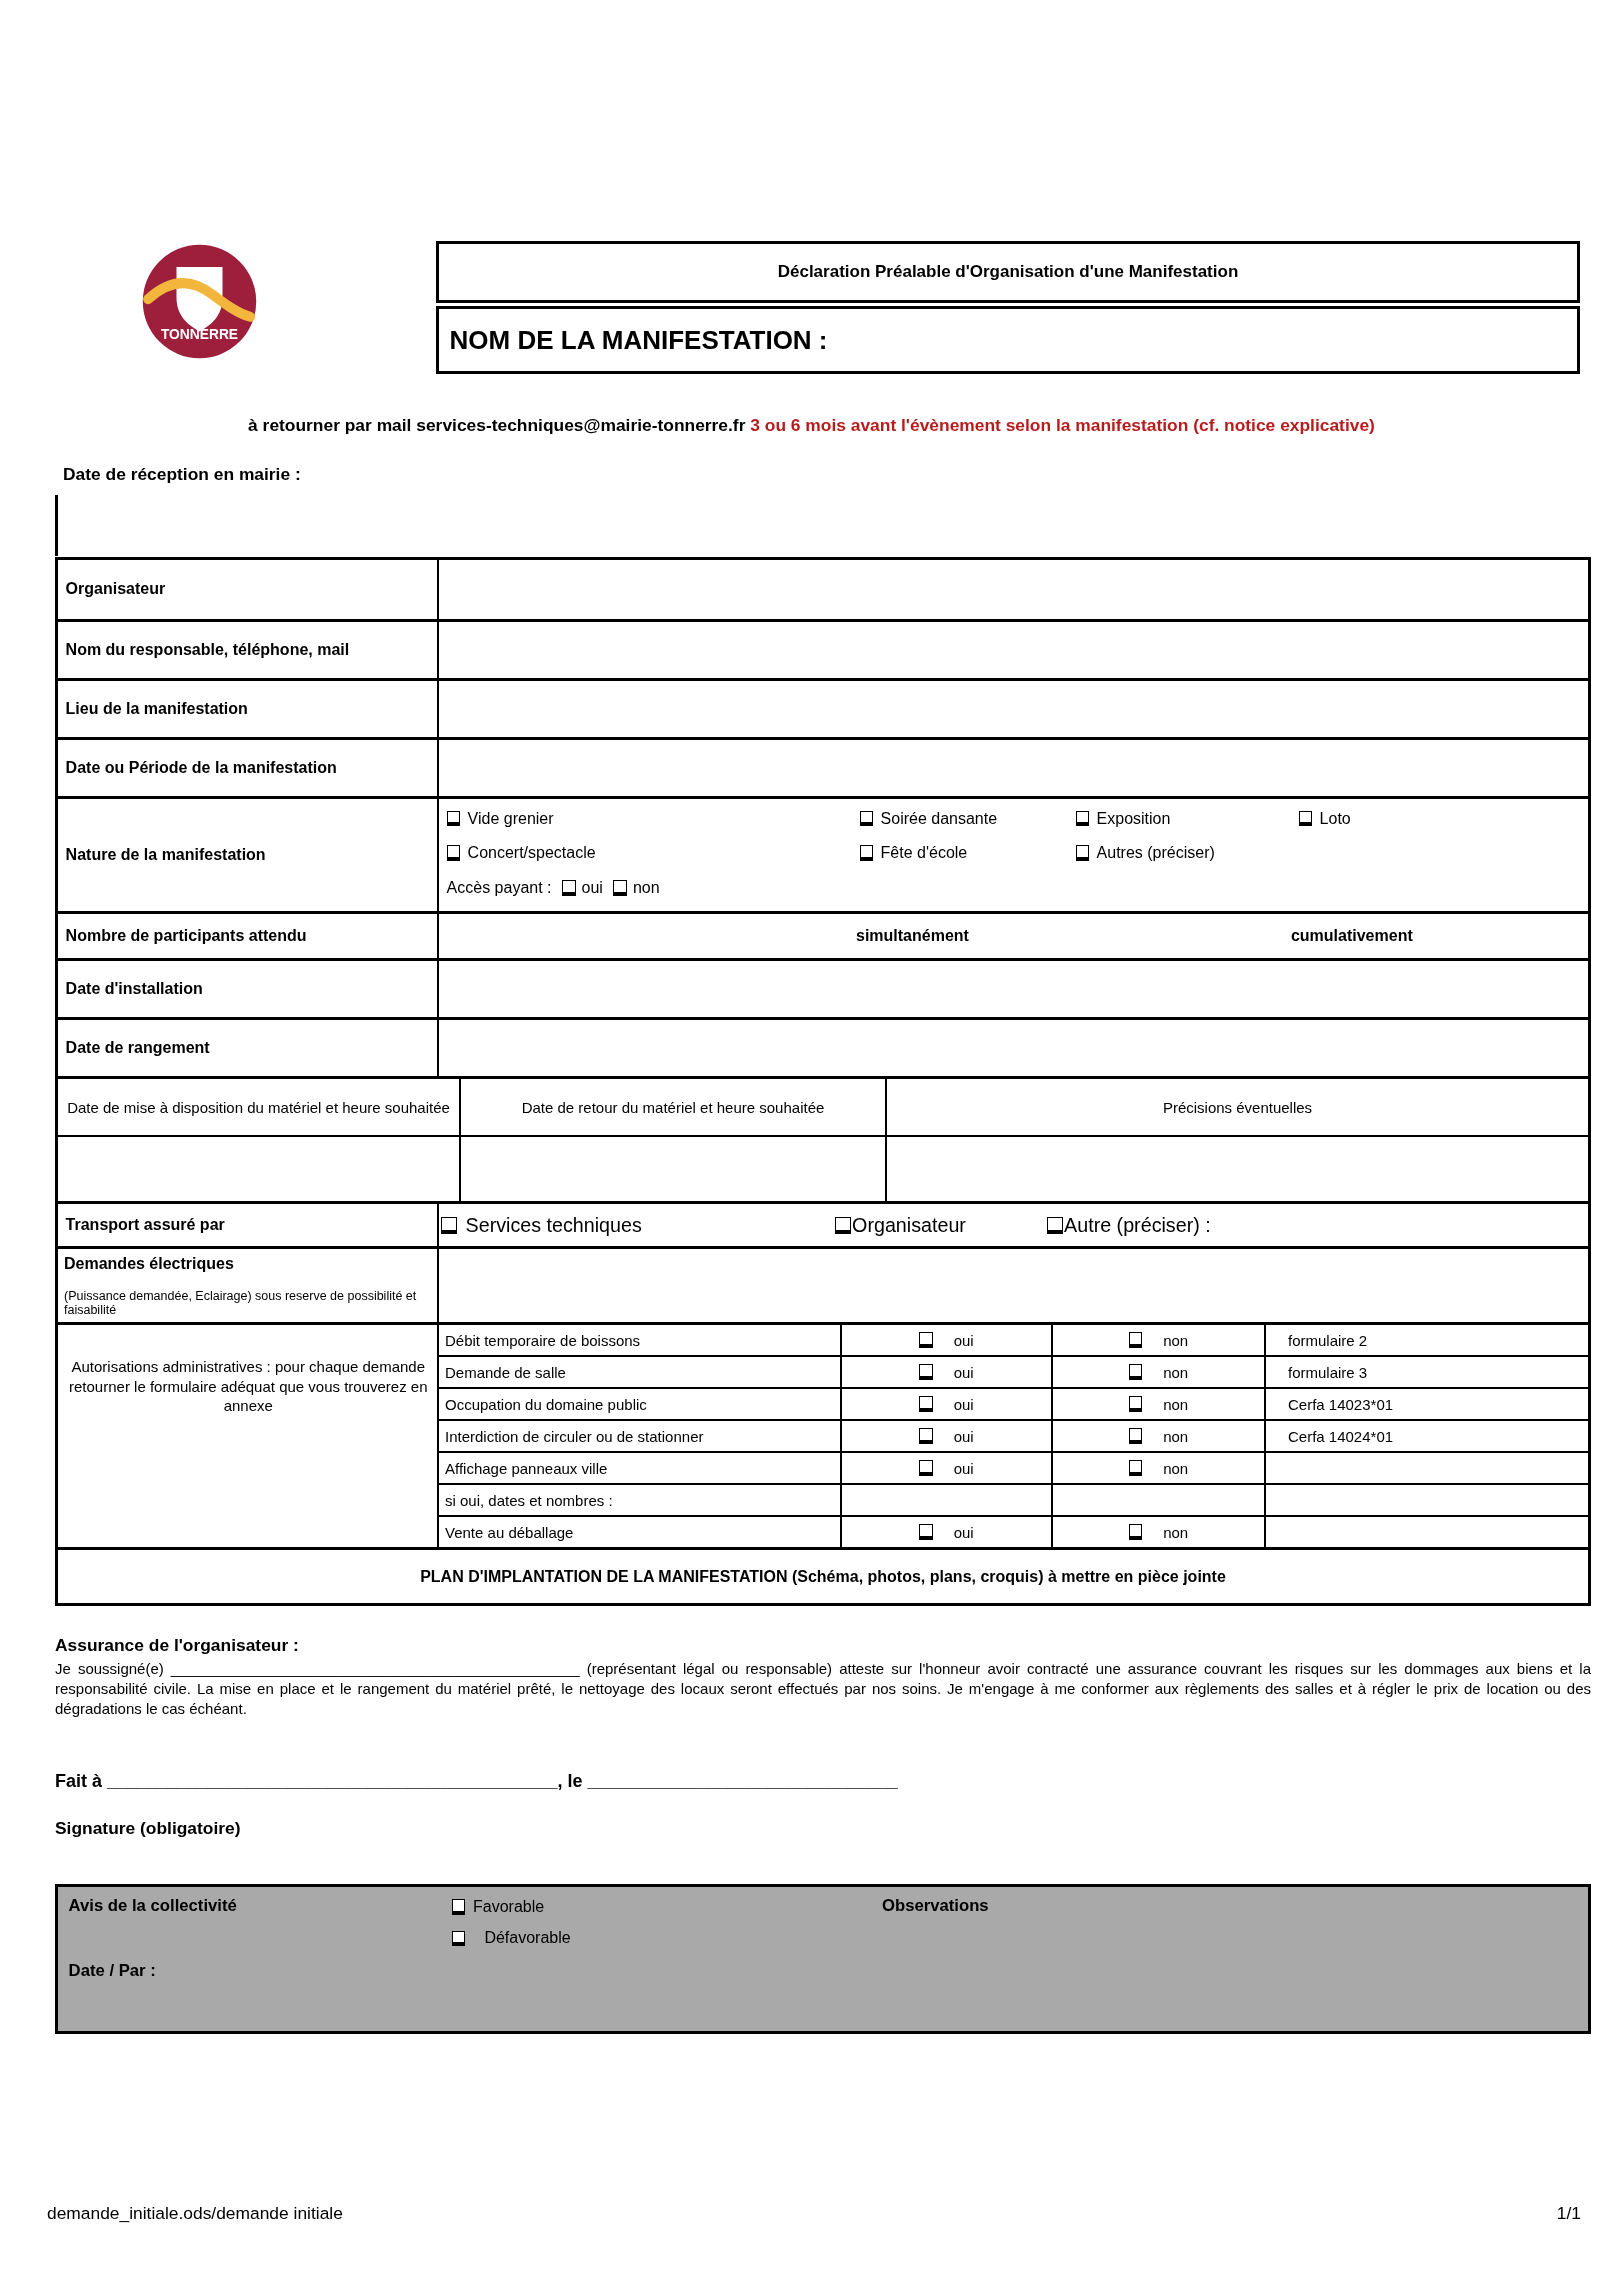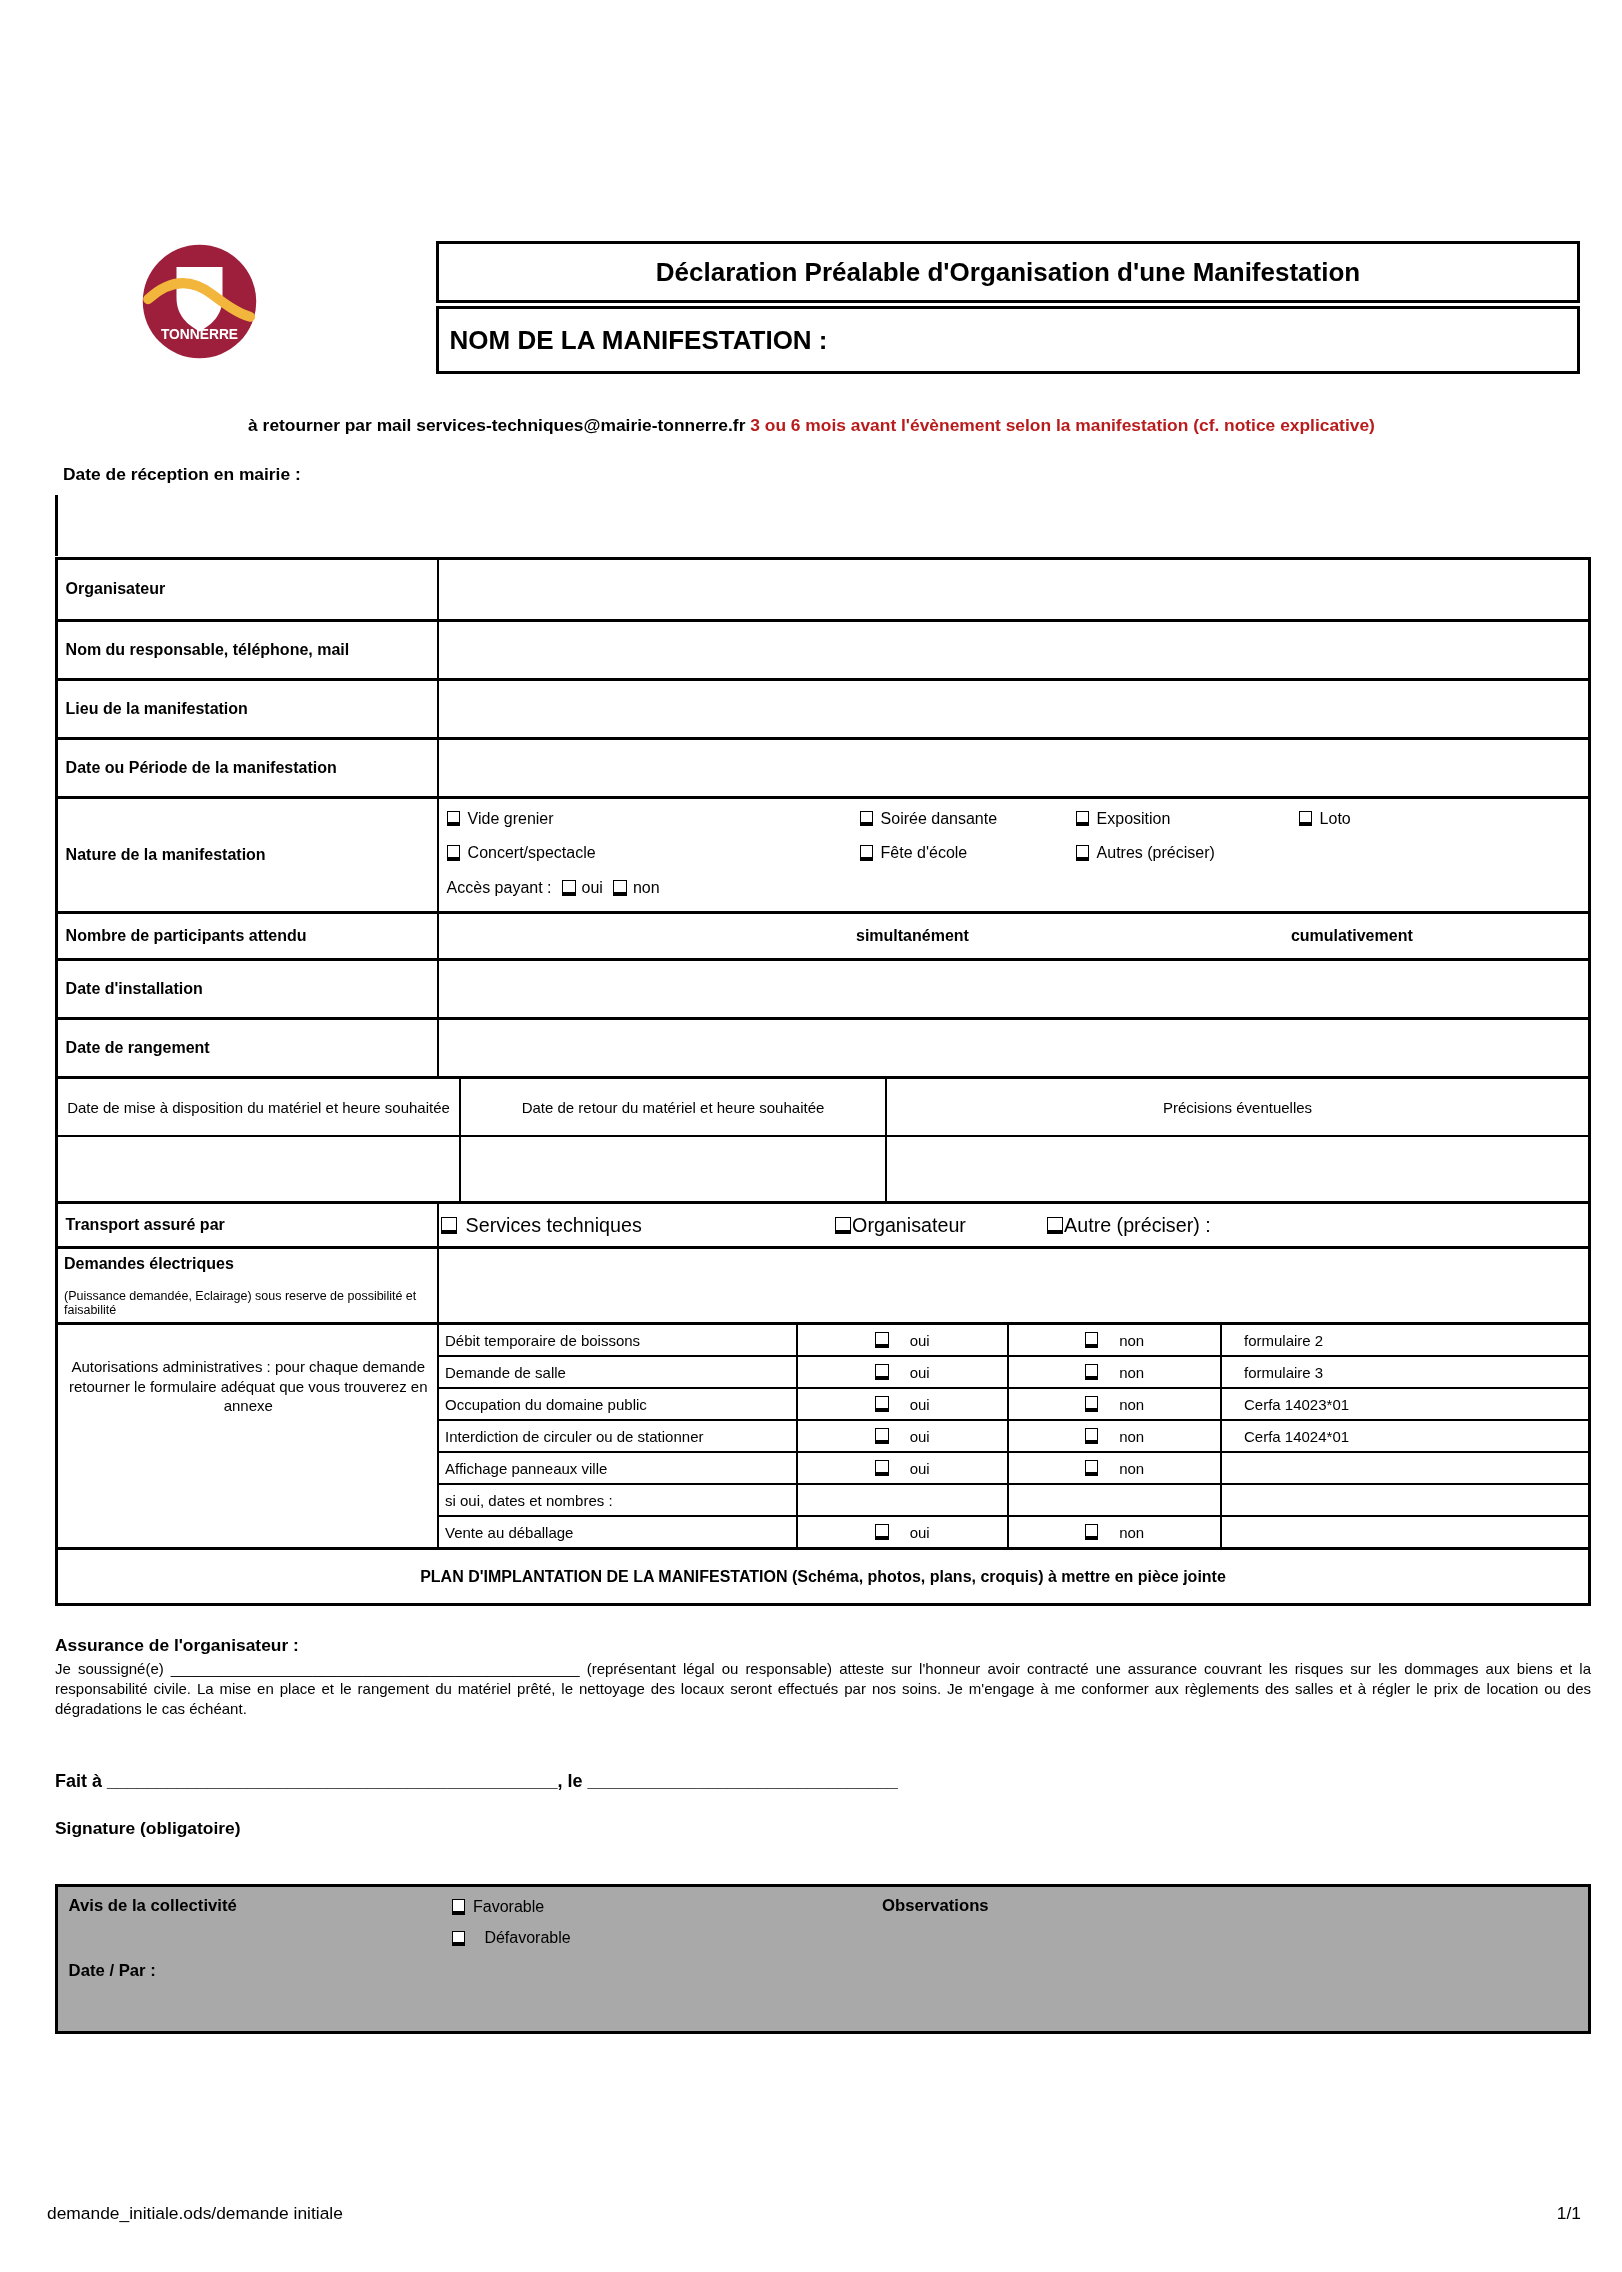--- a/index.html
+++ b/index.html
@@ -3,21 +3,21 @@
 <meta charset="utf-8">
 <style>
   html,body{margin:0;padding:0;background:#e8e8e8;}
   .page{position:relative;width:1623px;height:2273px;background:#ffffff;
         font-family:"Liberation Sans",sans-serif;color:#000;overflow:hidden;}
   
   .hdr{position:relative;height:557px;}
   .logo{position:absolute;left:142px;top:244px;width:115px;height:115px;}
   .tbox{position:absolute;left:436px;width:1144px;border:3.8px solid #000;background:#fff;box-sizing:border-box;}
   .tbox1{top:241px;height:62px;display:flex;align-items:center;justify-content:center;
-         font-size:26px;font-weight:bold;}
+         font-size:17px;font-weight:bold;}
   .tbox2{top:306px;height:68px;display:flex;align-items:center;padding-left:10.6px;
          font-size:26px;font-weight:bold;}
   .mailline{position:absolute;top:415px;left:0;width:100%;text-align:center;font-size:17.4px;font-weight:bold;}
   .mail-red{color:#b91c1c;}
   .reception{position:absolute;top:464px;left:63px;font-size:17.4px;font-weight:bold;}
   .tick{position:absolute;left:55px;top:495px;width:3px;height:61px;background:#000;}
   
   .content{margin-left:55px;width:1536px;}
   .tbl{border:3.8px solid #000;box-sizing:border-box;}
   .row{display:flex;align-items:stretch;box-sizing:border-box;}
@@ -56,21 +56,21 @@
   .tr2{width:212px;display:flex;align-items:center;gap:1.5px;}
   .tr3{display:flex;align-items:center;gap:1.5px;}
   
   .elc{flex-direction:column;align-items:flex-start;justify-content:space-between;padding:6px 4.5px 4.5px 6px;}
   .elnote{font-weight:normal;font-size:12.5px;line-height:1.15;}
   
   .auth-label{align-items:flex-start;justify-content:center;text-align:center;font-weight:normal;
               font-size:15px;padding-top:32px;line-height:1.3;}
   .arow{display:flex;min-height:30px;}
   .arow + .arow{border-top:2.3px solid #000;}
-  .ac1{width:359px;flex:none;border-right:2.3px solid #000;display:flex;align-items:center;
+  .ac1{width:403px;flex:none;border-right:2.3px solid #000;display:flex;align-items:center;
        padding-left:6px;font-size:15px;box-sizing:border-box;}
   .ac2{width:211px;flex:none;border-right:2.3px solid #000;display:flex;align-items:center;
        justify-content:center;gap:21px;font-size:15px;box-sizing:border-box;}
   .ac3{width:213px;flex:none;border-right:2.3px solid #000;display:flex;align-items:center;
        justify-content:center;gap:21px;font-size:15px;box-sizing:border-box;}
   .ac4{flex:1;display:flex;align-items:center;padding-left:22px;font-size:15px;}
   .plan{display:flex;align-items:center;justify-content:center;text-align:center;
         font-weight:bold;font-size:16px;min-height:53px;}
   
   .assur{margin-top:29px;}

